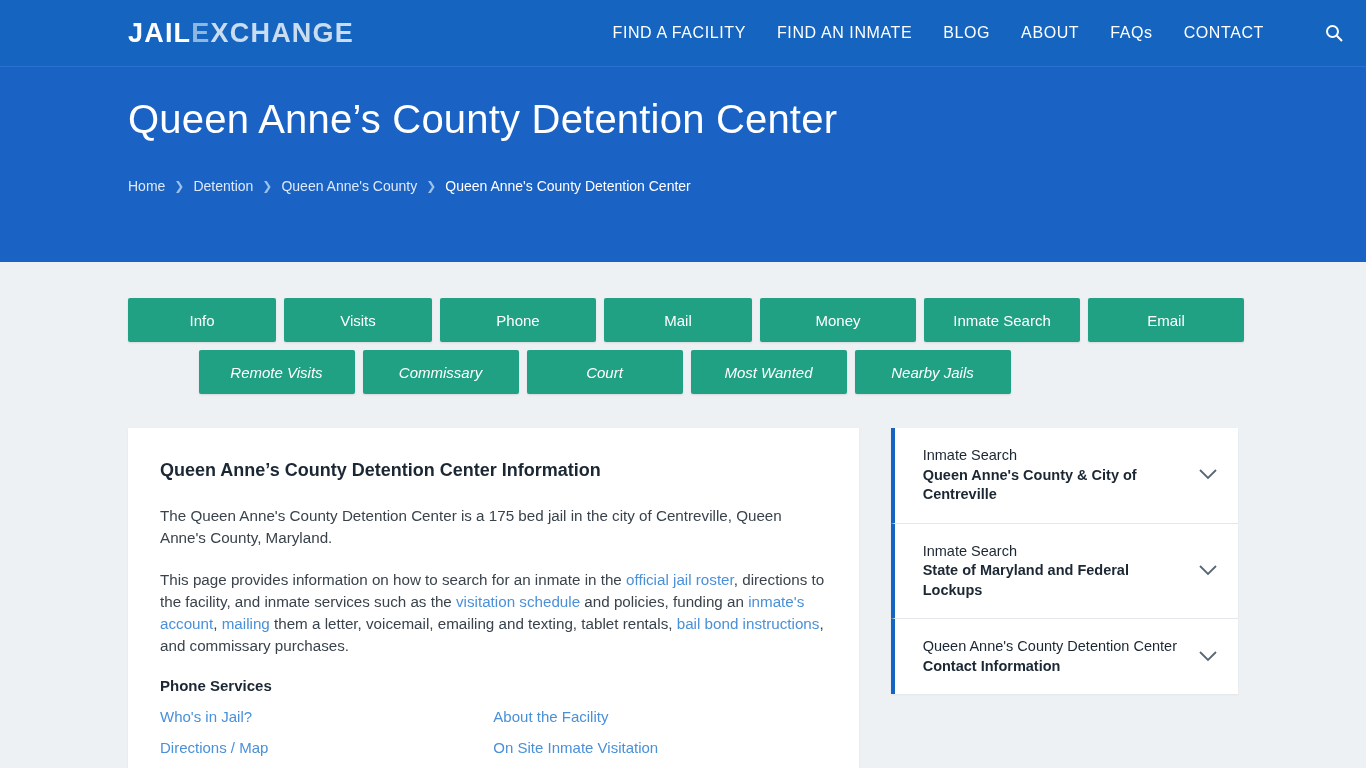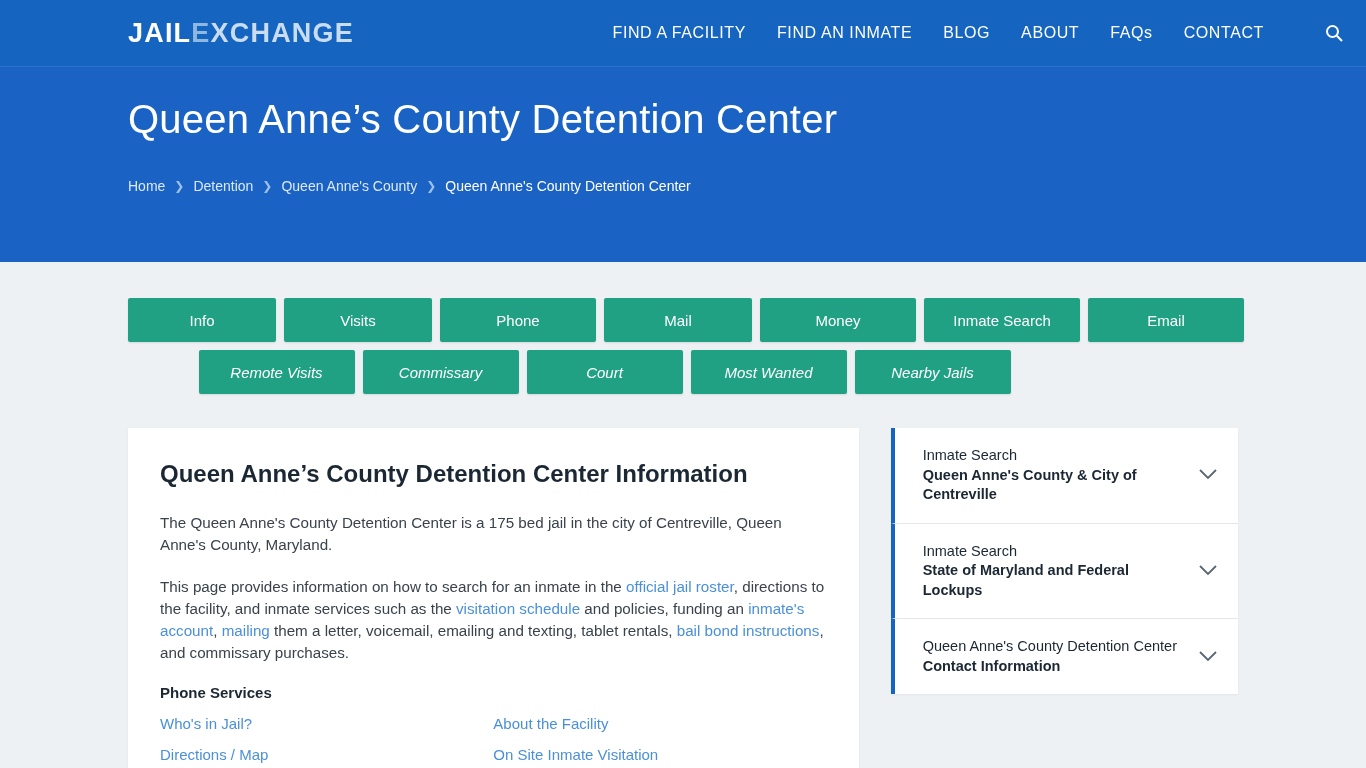--- a/index.html
+++ b/index.html
@@ -110,21 +110,21 @@
     align-items: flex-start;
   }
   .card {
     background: #ffffff;
     width: 732px;
     padding: 32px 32px 20px 32px;
     box-shadow: 0 1px 2px rgba(0,0,0,0.06);
   }
   .card h2 {
     margin: 0 0 24px 0;
-    font-size: 24px;
+    font-size: 18px;
     color: #1b2733;
     font-weight: bold;
   }
   .card p {
     margin: 0 0 20px 0;
     font-size: 15.2px;
     line-height: 22px;
     color: #3a434c;
   }
   .card p a { color: #4a90d9; text-decoration: none; }

